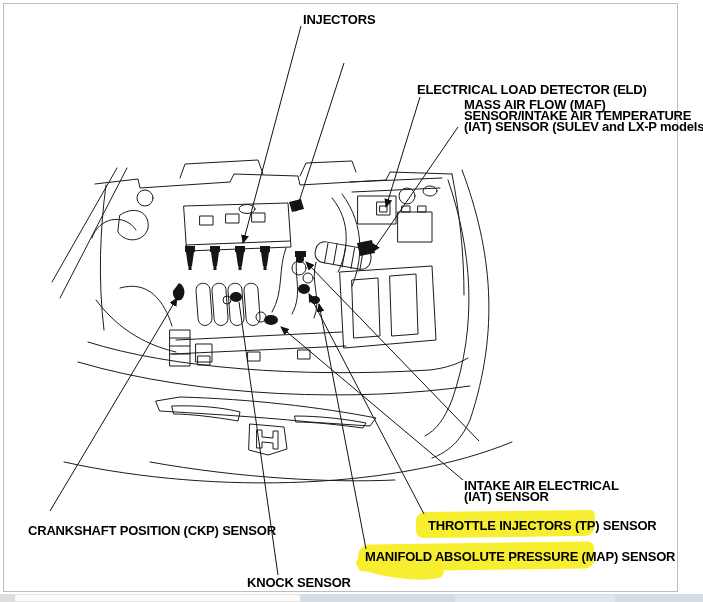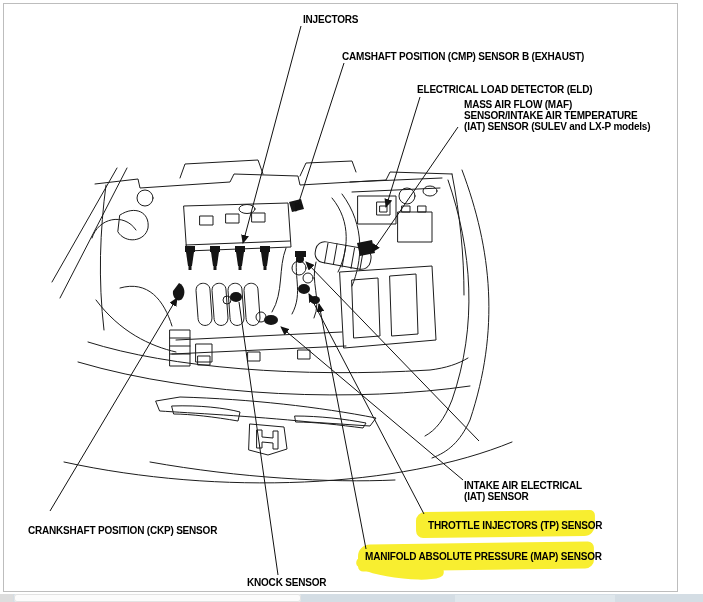--- a/index.html
+++ b/index.html
@@ -6,21 +6,21 @@
   #stage{
     position:relative;width:703px;height:602px;overflow:hidden;
     background:#ffffff;font-family:"Liberation Sans",sans-serif;
   }
   #frame{
     position:absolute;left:3px;top:3px;width:675px;height:589px;
     border:1px solid #bdbdbd;background:#ffffff;box-sizing:border-box;
   }
   #art{position:absolute;left:0;top:0;}
   .lbl{
-    position:absolute;color:#000;font-weight:bold;font-size:10px;
+    position:absolute;color:#000;font-weight:bold;font-size:13px;
     line-height:11px;letter-spacing:-0.2px;white-space:pre;z-index:30;
   }
   .hl{position:absolute;background:#f8ee30;z-index:5;}
   #hl-tp{left:416px;top:511px;width:179px;height:26px;border-radius:9px 5px 11px 7px;transform:rotate(-0.7deg);}
   #hl-map{left:358px;top:543px;width:236px;height:27px;border-radius:12px 6px 9px 5px;transform:rotate(-0.8deg);}
   #hl-map-tail{left:356px;top:557px;width:88px;height:21px;border-radius:45%;transform:rotate(7deg);}
   #scroll-strip{position:absolute;left:0;top:594px;width:703px;height:8px;background:#d4dde4;z-index:40;}
   #scroll-left-cap{position:absolute;left:0;top:0;width:13px;height:8px;background:#dddddd;}
   #scroll-thumb{position:absolute;left:14px;top:0;width:287px;height:8px;background:#fcfcfc;border-radius:3px;box-shadow:inset 0 0 0 1px #e3e3e3;}
   #scroll-seg{position:absolute;left:455px;top:1px;width:160px;height:7px;background:#dfe7ec;}
@@ -176,21 +176,20 @@
       <line x1="479" y1="441" x2="306" y2="262" marker-end="url(#arw)"></line>
       <line x1="463" y1="480" x2="281" y2="327" marker-end="url(#arw)"></line>
       <line x1="424" y1="514" x2="309" y2="294" marker-end="url(#arw)"></line>
       <line x1="366" y1="549" x2="319" y2="304" marker-end="url(#arw)"></line>
       <line x1="278" y1="575" x2="239" y2="302"></line>
       <line x1="50" y1="511" x2="177" y2="298" marker-end="url(#arw)"></line>
     </g>
   </svg>
 
   <div class="lbl" style="left:303px;top:14px;">INJECTORS</div>
-  <div class="lbl" style="left:342px;top:51px;">CAMSHAFT POSITION (CMP) SENSOR B (EXHAUST)</div>
   <div class="lbl" style="left:417px;top:84px;">ELECTRICAL LOAD DETECTOR (ELD)</div>
   <div class="lbl" style="left:464px;top:99px;">MASS AIR FLOW (MAF)
 SENSOR/INTAKE AIR TEMPERATURE
 (IAT) SENSOR (SULEV and LX-P models)</div>
   <div class="lbl" style="left:464px;top:480px;">INTAKE AIR ELECTRICAL
 (IAT) SENSOR</div>
   <div class="lbl" style="left:428px;top:520px;">THROTTLE INJECTORS (TP) SENSOR</div>
   <div class="lbl" style="left:365px;top:551px;">MANIFOLD ABSOLUTE PRESSURE (MAP) SENSOR</div>
   <div class="lbl" style="left:247px;top:577px;">KNOCK SENSOR</div>
   <div class="lbl" style="left:28px;top:525px;">CRANKSHAFT POSITION (CKP) SENSOR</div>

